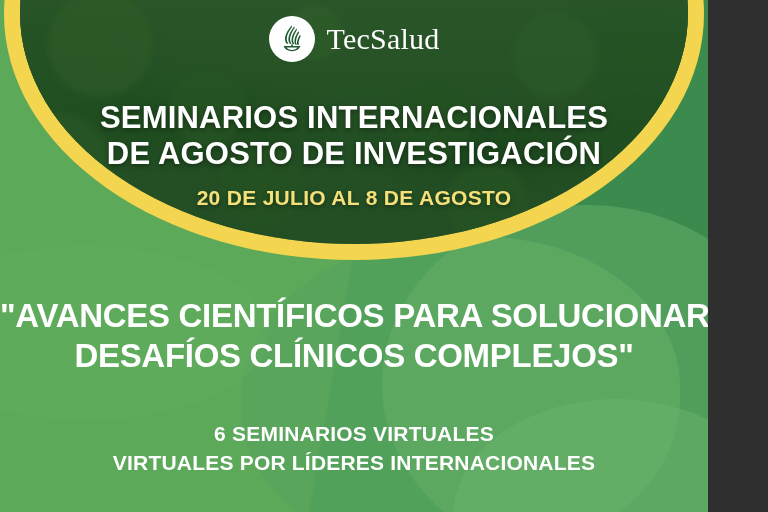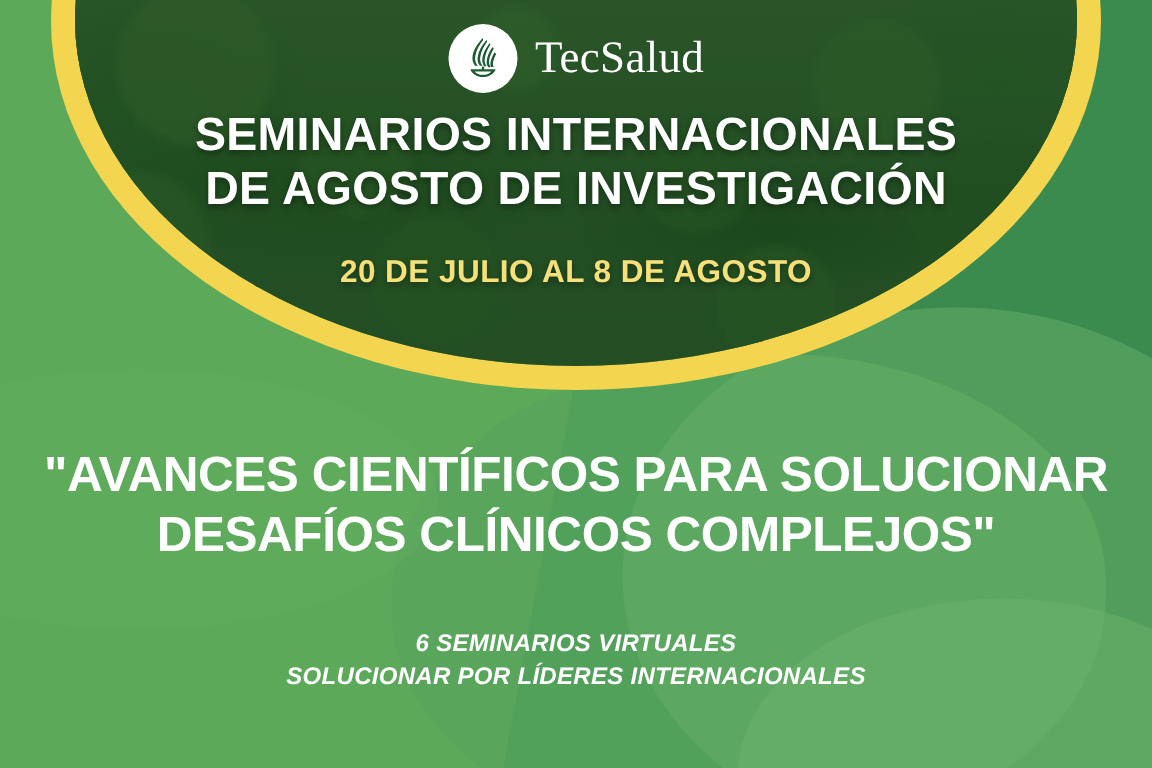--- a/index.html
+++ b/index.html
@@ -2,21 +2,21 @@
 <html><head>
 <meta charset="utf-8">
 <style>
   html, body {
     margin: 0;
     padding: 0;
     background: #2f2f2f;
   }
   #poster {
     position: relative;
-    width: 768px;
+    width: 708px;
     height: 512px;
     overflow: hidden;
     font-family: "Liberation Sans", sans-serif;
     background: #be185d;
   }
 
   
   .bg-base {
     position: absolute;
     inset: 0;
@@ -177,34 +177,34 @@
     letter-spacing: .2px;
     line-height: 1;
     white-space: nowrap;
   }
 
   
   .hero-text {
     position: absolute;
     left: 0;
     right: 0;
-    top: 72px;
+    top: 100px;
     text-align: center;
   }
   .hero-title {
     color: #ffffff;
     font-size: 31px;
     font-weight: bold;
     line-height: 1.16;
     letter-spacing: .2px;
     text-shadow: 0 2px 5px rgba(0,0,0,.38);
     white-space: nowrap;
   }
   .hero-dates {
-    margin-top: 24px;
+    margin-top: 12px;
     color: #f6e07a;
     font-size: 21px;
     font-weight: bold;
     line-height: 1.3;
     letter-spacing: .3px;
     text-shadow: 0 2px 4px rgba(0,0,0,.35);
     white-space: nowrap;
   }
 
   
@@ -221,26 +221,25 @@
     font-weight: bold;
     line-height: 1.22;
     letter-spacing: -.3px;
     white-space: nowrap;
   }
   .sub-block {
     margin-top: 42px;
   }
   .sub-line {
     color: #ffffff;
-    font-size: 16px;
+    font-size: 21px;
     font-weight: bold;
     line-height: 1.42;
     letter-spacing: .2px;
     white-space: nowrap;
-    font-style: italic;
   }
 </style>
 </head>
 <body>
 
 <div id="poster">
 
   <div class="bg-base"></div>
   <div class="bg-right-dark"></div>
   <div class="bg-left-light"></div>
@@ -279,17 +278,17 @@
     <div class="hero-title">SEMINARIOS INTERNACIONALES</div>
     <div class="hero-title">DE AGOSTO DE INVESTIGACIÓN</div>
     <div class="hero-dates">20 DE JULIO AL 8 DE AGOSTO</div>
   </div>
 
   <div class="lower">
     <div class="quote-line">"AVANCES CIENTÍFICOS PARA SOLUCIONAR</div>
     <div class="quote-line">DESAFÍOS CLÍNICOS COMPLEJOS"</div>
     <div class="sub-block">
       <div class="sub-line">6 SEMINARIOS VIRTUALES</div>
-      <div class="sub-line">SOLUCIONAR POR LÍDERES INTERNACIONALES</div>
+      <div class="sub-line">VIRTUALES POR LÍDERES INTERNACIONALES</div>
     </div>
   </div>
 
 </div>
 
 </body></html>

